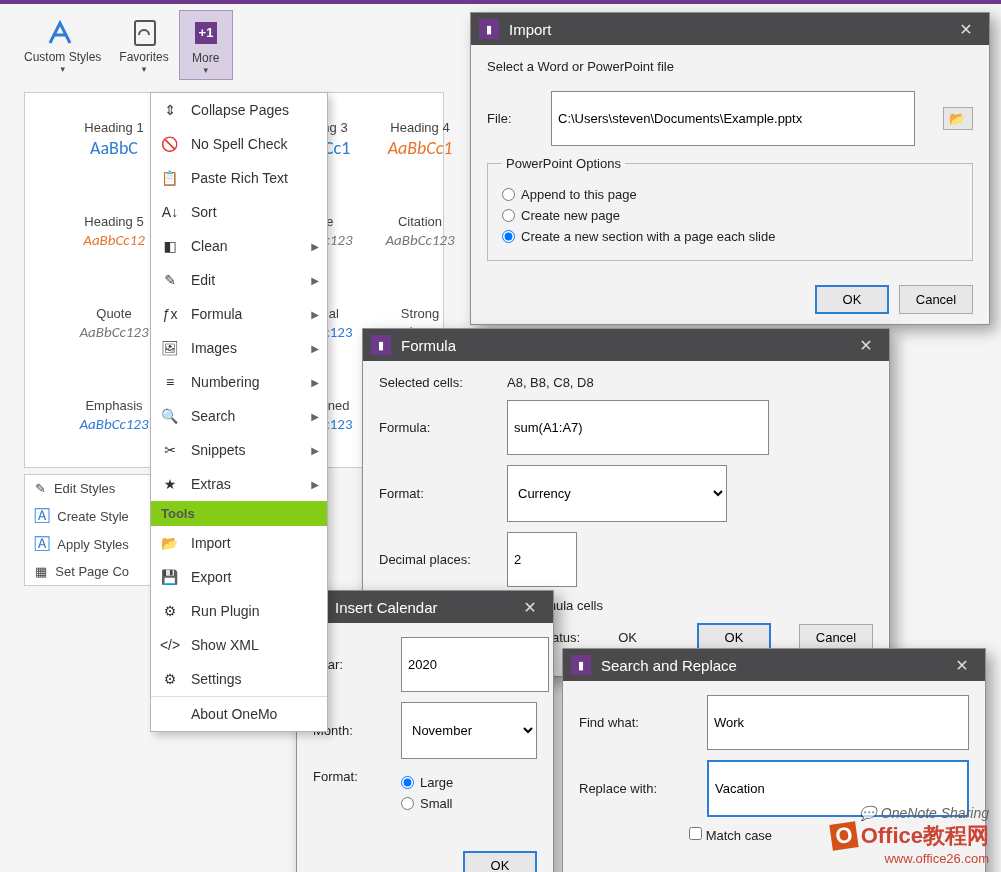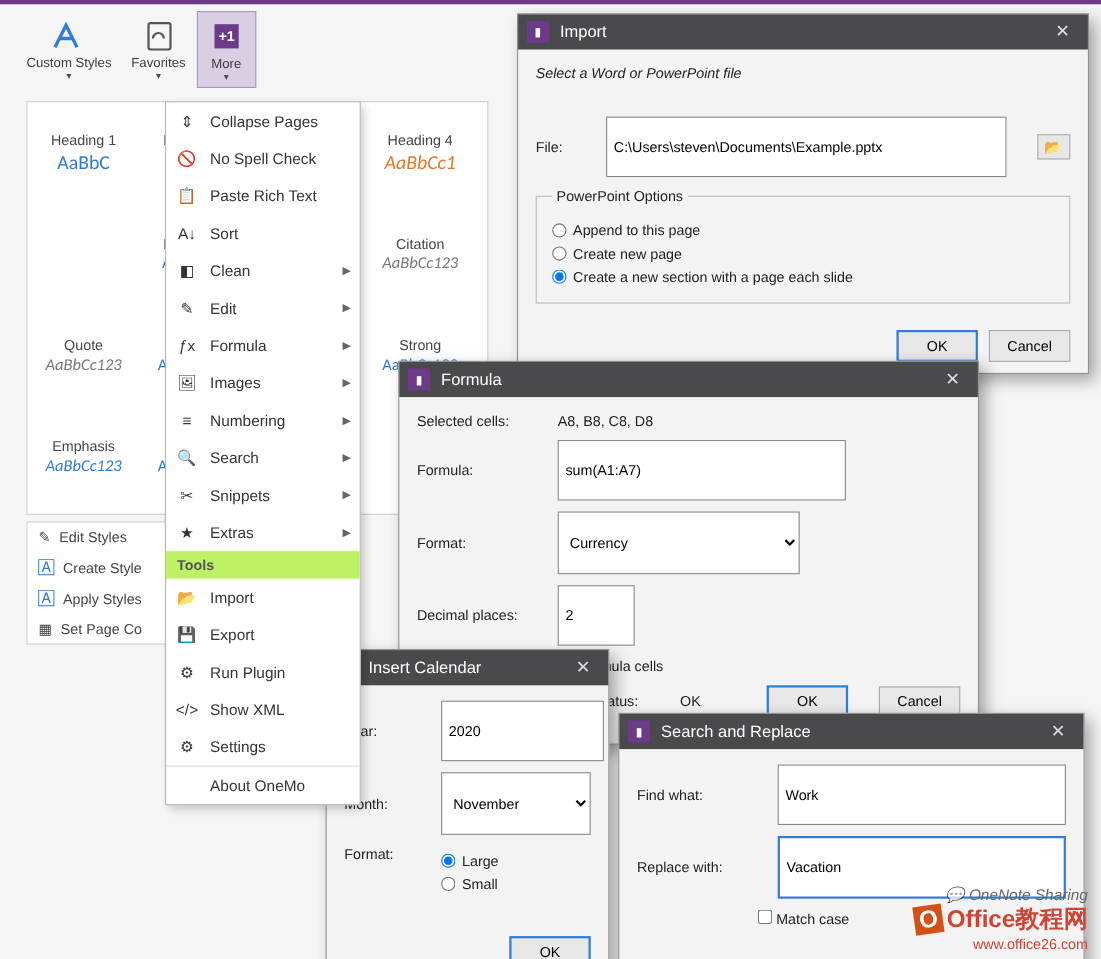--- a/index.html
+++ b/index.html
@@ -80,21 +80,21 @@
     display:flex; align-items:center;
     padding:6px 8px;
     font-size:14px; color:#333;
     gap:10px;
     cursor:pointer;
   }
   .dropdown .item .icn { width:22px; height:22px; display:flex; align-items:center; justify-content:center; }
   .dropdown .item .lbl { flex:1; }
   .dropdown .item .arr { font-size:10px; color:#666; }
   .dropdown .sect {
-    padding:5px 10px; background:#bef264;
+    padding:5px 10px; background:#84cc16;
     font-size:13px; font-weight:600; color:#555;
   }
   .dropdown hr { border:none; border-top:1px solid #ddd; }
 
   
   .dialog {
     position:absolute;
     background:#f3f3f3;
     border:1px solid #909090;
     box-shadow: 6px 6px 14px rgba(0,0,0,0.35);
@@ -179,36 +179,40 @@
       <svg width="34" height="30" viewBox="0 0 34 30">
           <rect x="6" y="4" width="22" height="22" fill="#6d3a89"></rect>
           <text x="17" y="19" fill="#fff" font-size="13" font-weight="700" text-anchor="middle">+1</text>
         </svg>
     </div>
     <span>More</span>
     <span class="dd-arrow">▾</span>
   </div>
 </div>
 
-<div class="style-gallery" id="style-gallery" style="grid-template-rows: repeat(8, 46px); height: 376px;">
+<div class="style-gallery" id="style-gallery" style="grid-template-rows: repeat(8, 46px); height: 376px; padding-left: 38px;">
     <div class="sty" style="grid-area: 1 / 1 / span 2;">
       <div class="sname">Heading 1</div>
       <div class="samp ">AaBbC</div>
     </div>
     <div class="sty" style="grid-area: 1 / 2 / span 2;">
       <div class="sname">Heading 2</div>
       <div class="samp ">AaBbCc</div>
     </div>
     <div class="sty" style="grid-area: 1 / 3 / span 2;">
       <div class="sname">Heading 3</div>
       <div class="samp ">AaBbCc1</div>
     </div>
     <div class="sty" style="grid-area: 1 / 4 / span 2;">
       <div class="sname">Heading 4</div>
       <div class="samp orange">AaBbCc1</div>
+    </div>
+    <div class="sty" style="grid-area: 3 / 1 / span 2;">
+      <div class="sname">Heading 5</div>
+      <div class="samp orange small">AaBbCc12</div>
     </div>
     <div class="sty" style="grid-area: 3 / 2 / span 2;">
       <div class="sname">Heading 6</div>
       <div class="samp small">AaBbCc12</div>
     </div>
     <div class="sty" style="grid-area: 3 / 3 / span 2;">
       <div class="sname">Code</div>
       <div class="samp gray small">AaBbCc123</div>
     </div>
     <div class="sty" style="grid-area: 3 / 4 / span 2;">
@@ -350,21 +354,21 @@
     </div>
   </div>
 
 <div class="dialog" style="left:470px; top:8px; width:520px;">
   <div class="titlebar">
     <div class="badge">▮</div>
     <div class="t">Import</div>
     <div class="x">✕</div>
   </div>
   <div class="content">
-    <div style="margin-bottom:32px;font-style:italic;">Select a Word or PowerPoint file</div>
+    <div style="margin-bottom:17px;">Select a Word or PowerPoint file</div>
     <div class="frow">
       <label style="min-width:36px;">File:</label>
       <input class="input" style="flex: 1 1 0%;" value="C:\Users\steven\Documents\Example.pptx">
       <button class="btn" style="min-width:30px;padding:3px 6px;">
         <span>📂</span>
       </button>
     </div>
     <fieldset>
       <legend>PowerPoint Options</legend>
       <div class="radiogrp">

